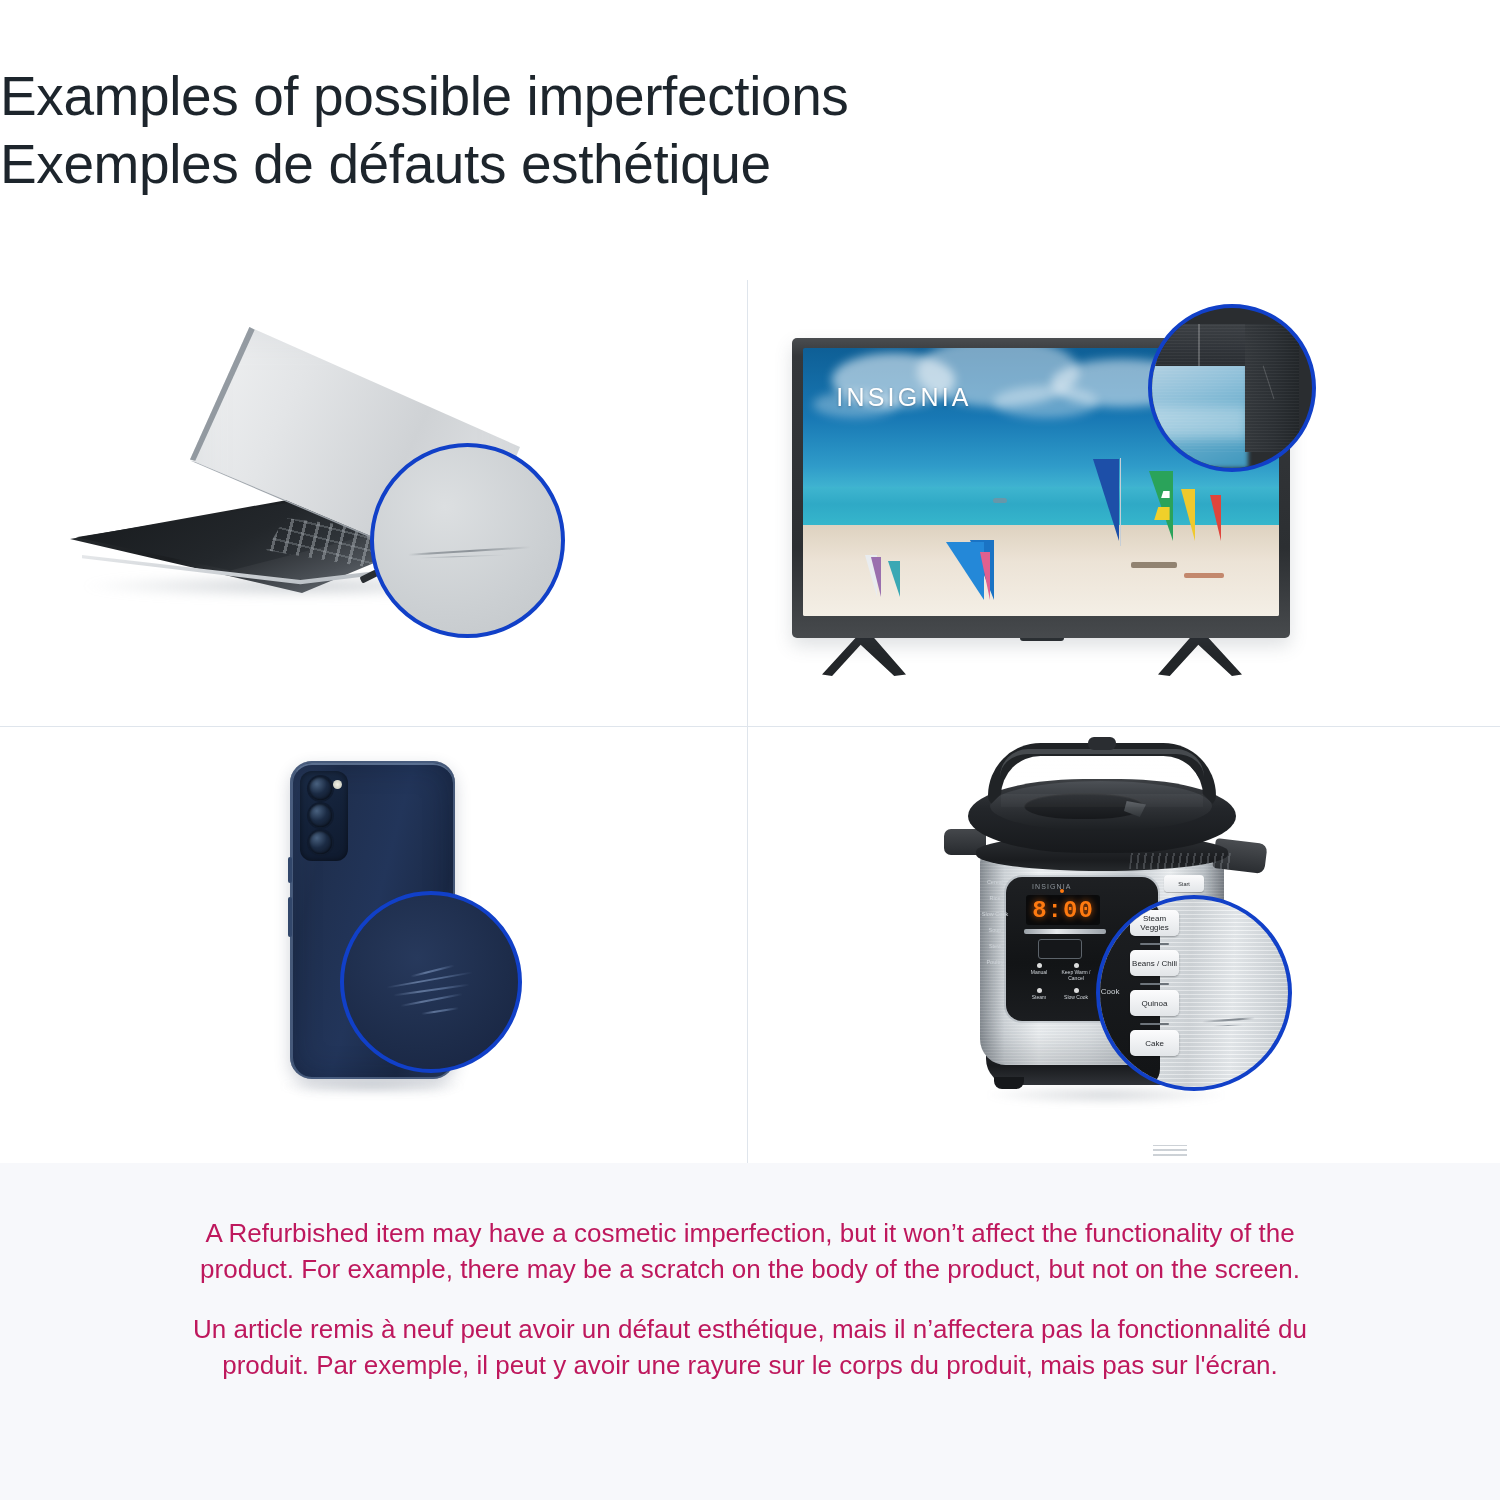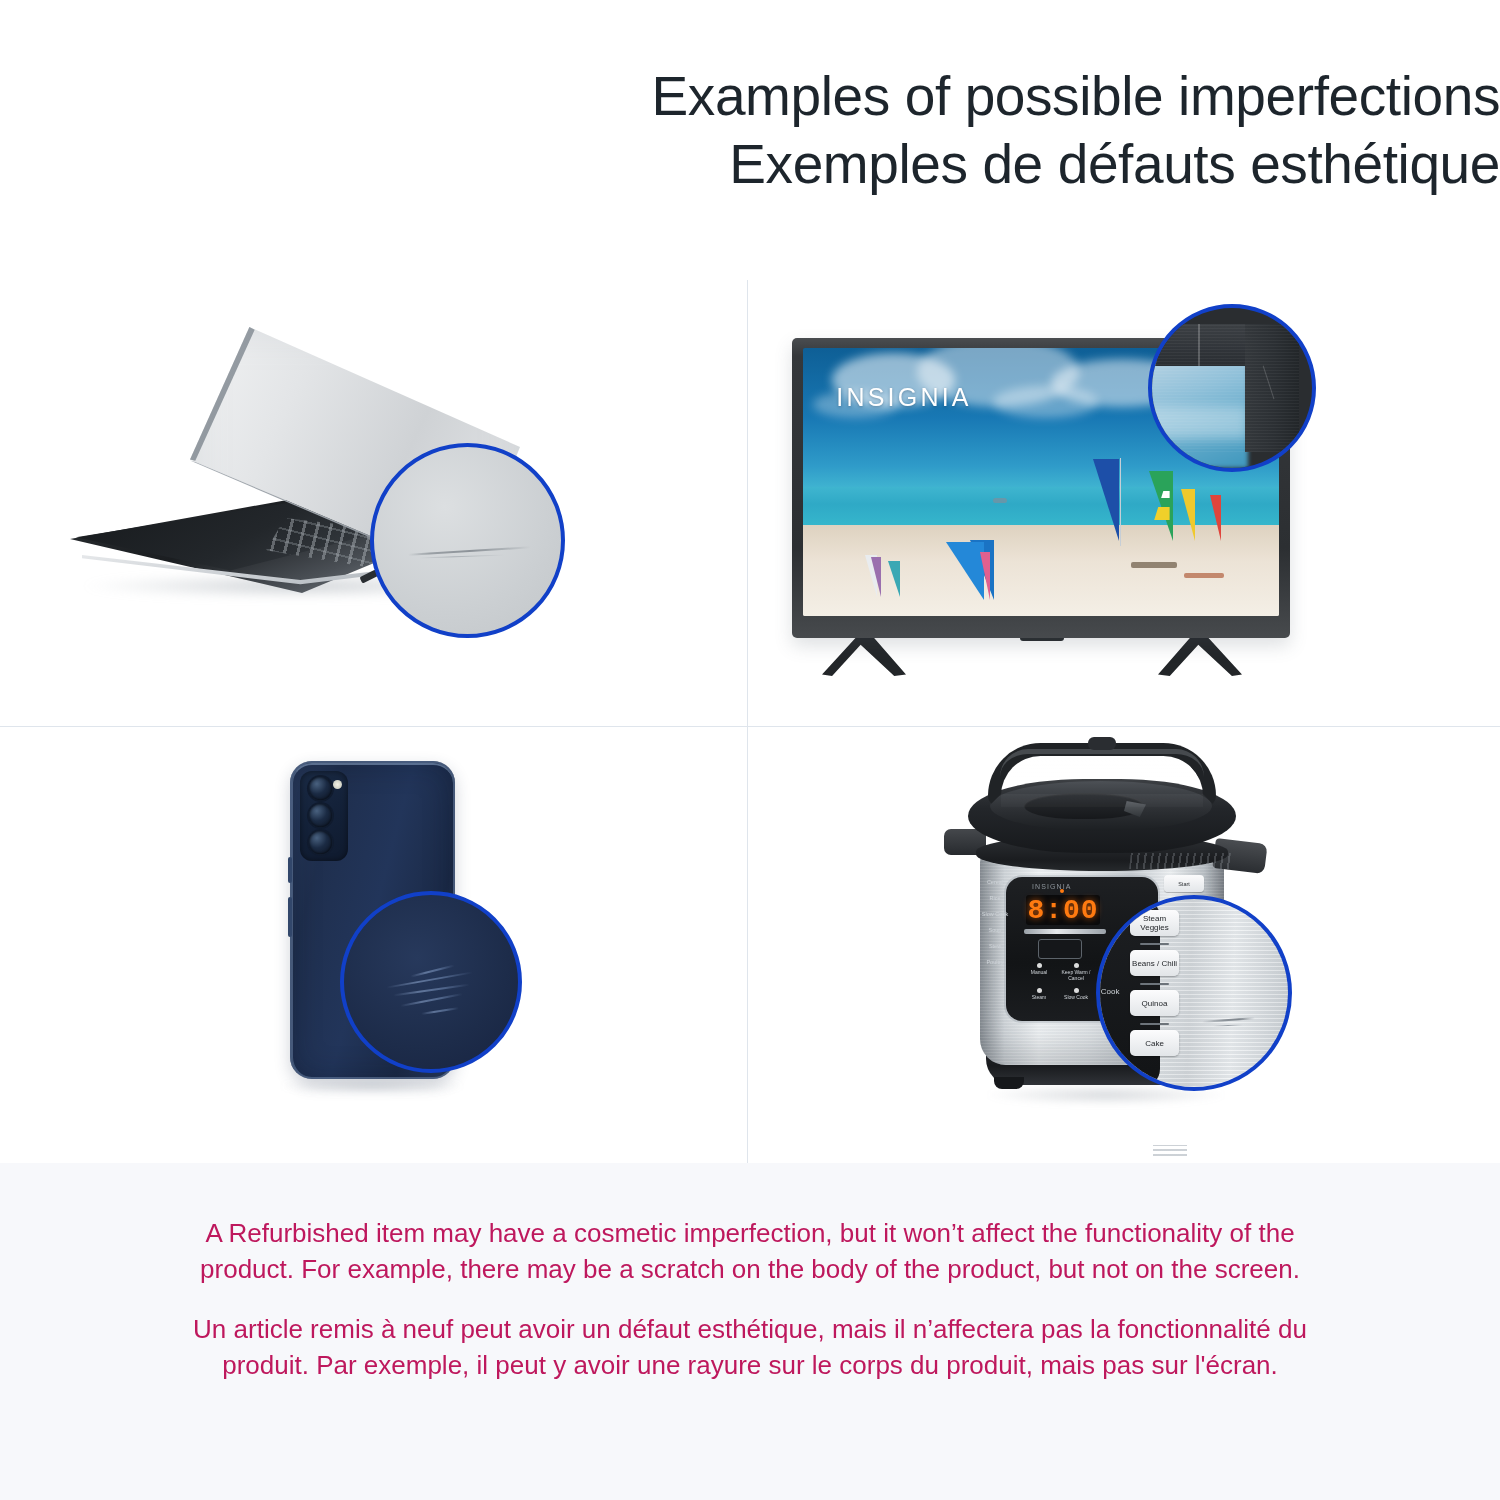--- a/index.html
+++ b/index.html
@@ -10,21 +10,21 @@
     font-family:"Liberation Sans", sans-serif;
     color:#1d252c;
     overflow:hidden;
   }
   .page{position:relative;width:1500px;height:1500px;box-sizing:border-box;}
 
   
   .header{
     width:100%;
     padding-top:62px;
-    text-align:right;
+    text-align:left;
   }
   .title-line{
     font-size:55px;
     line-height:68px;
     font-weight:400;
     letter-spacing:-0.4px;
     color:#1d252c;
     white-space:nowrap;
   }
 
@@ -292,21 +292,21 @@
   .pc-base{position:absolute;left:58px;top:300px;width:232px;height:48px;border-radius:10px 10px 26px 26px;
     background:linear-gradient(180deg,#2b2e32 0%,#191b1e 60%,#303338 100%);}
   .pc-foot-l{position:absolute;left:66px;top:340px;width:30px;height:12px;border-radius:0 0 8px 8px;background:#16181b;}
   .pc-foot-r{position:absolute;left:252px;top:340px;width:30px;height:12px;border-radius:0 0 8px 8px;background:#16181b;}
   .pc-panel{position:absolute;left:78px;top:140px;width:152px;height:144px;border-radius:16px;
     background:linear-gradient(180deg,#1e2023 0%,#121416 60%,#1b1d20 100%);
     box-shadow:0 0 0 2px rgba(150,158,166,.35);}
   .pc-brand{position:absolute;left:104px;top:146px;font-size:7px;letter-spacing:1.1px;color:#8f969d;}
   .pc-display{position:absolute;left:98px;top:158px;width:74px;height:30px;border-radius:3px;
     background:#0a0b0c;display:flex;align-items:center;justify-content:center;}
-  .pc-time{font-family:"Liberation Mono", monospace;font-size:28px;font-weight:700;color:#ff7a10;
+  .pc-time{font-family:"Liberation Mono", monospace;font-size:24px;font-weight:700;color:#ff7a10;
     letter-spacing:1px;text-shadow:0 0 7px rgba(255,110,10,.75);}
   .pc-dot{position:absolute;left:132px;top:152px;width:4px;height:4px;border-radius:50%;background:#ff7a10;}
   .pc-bar{position:absolute;left:96px;top:192px;width:82px;height:5px;border-radius:2px;
     background:linear-gradient(90deg,#9aa1a8,#e6e9ec 40%,#9aa1a8);}
   .pc-ctrlbox{position:absolute;left:110px;top:202px;width:42px;height:18px;border-radius:3px;
     border:1px solid #5c636a;background:#15171a;}
   .pc-ctrl-txt{position:absolute;left:114px;top:205px;width:34px;height:11px;
     background:repeating-linear-gradient(0deg,#c0c6cc 0 2px, rgba(0,0,0,0) 2px 5px);opacity:.8;}
   
   .lbl-col{position:absolute;width:30px;}

